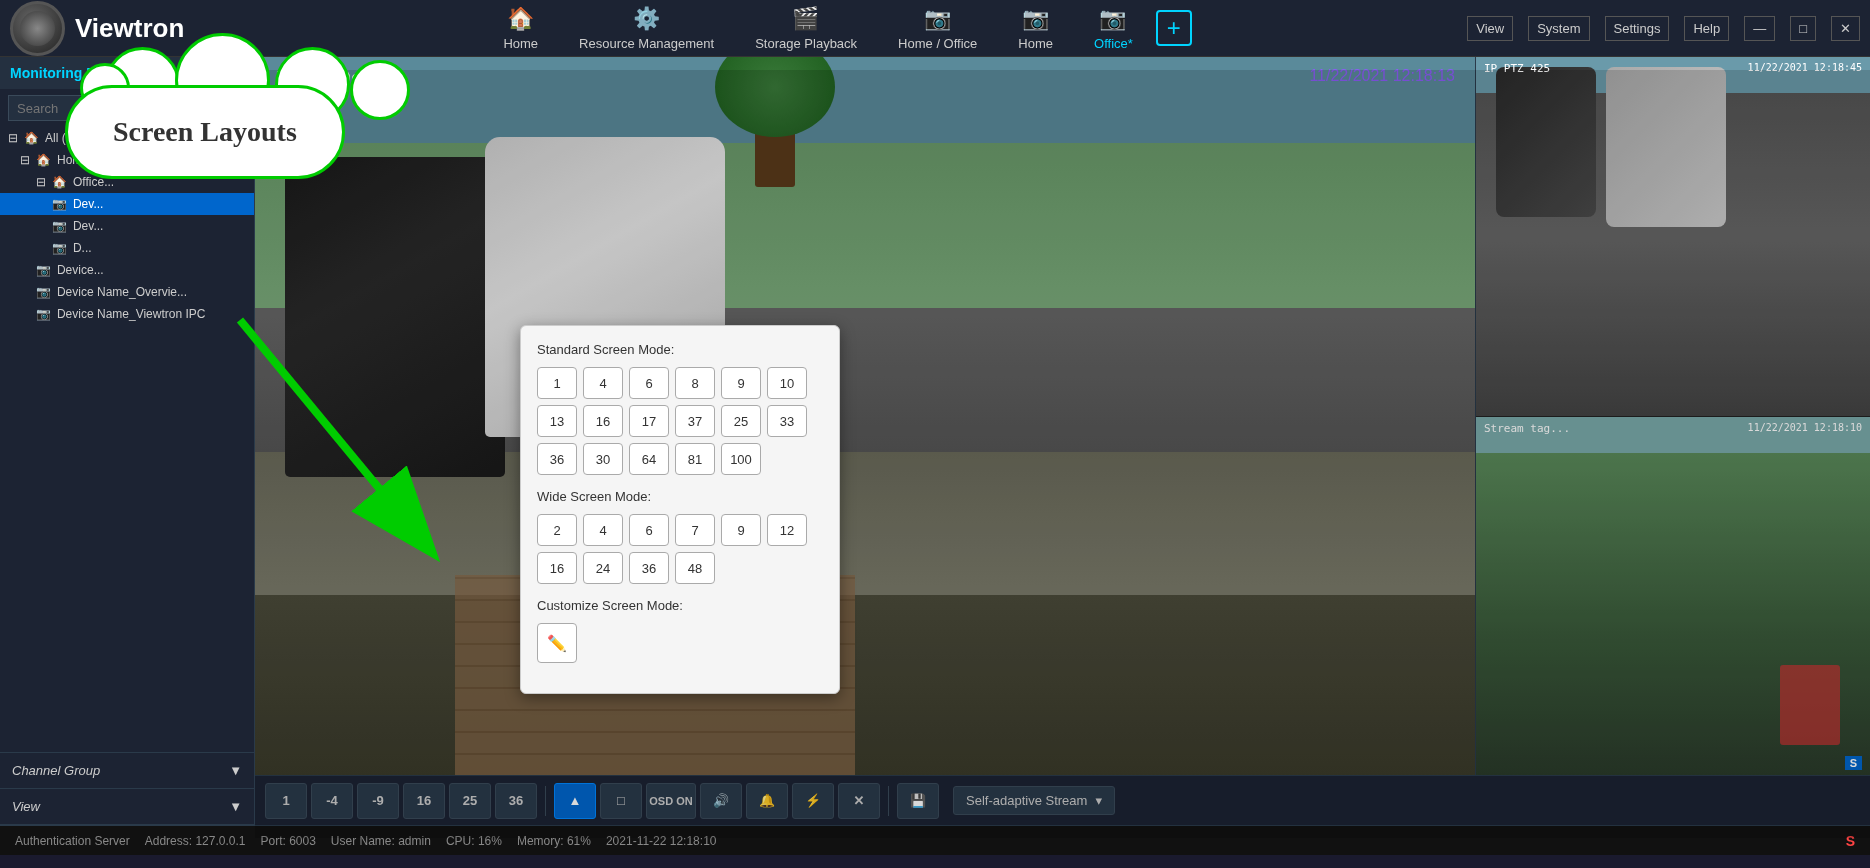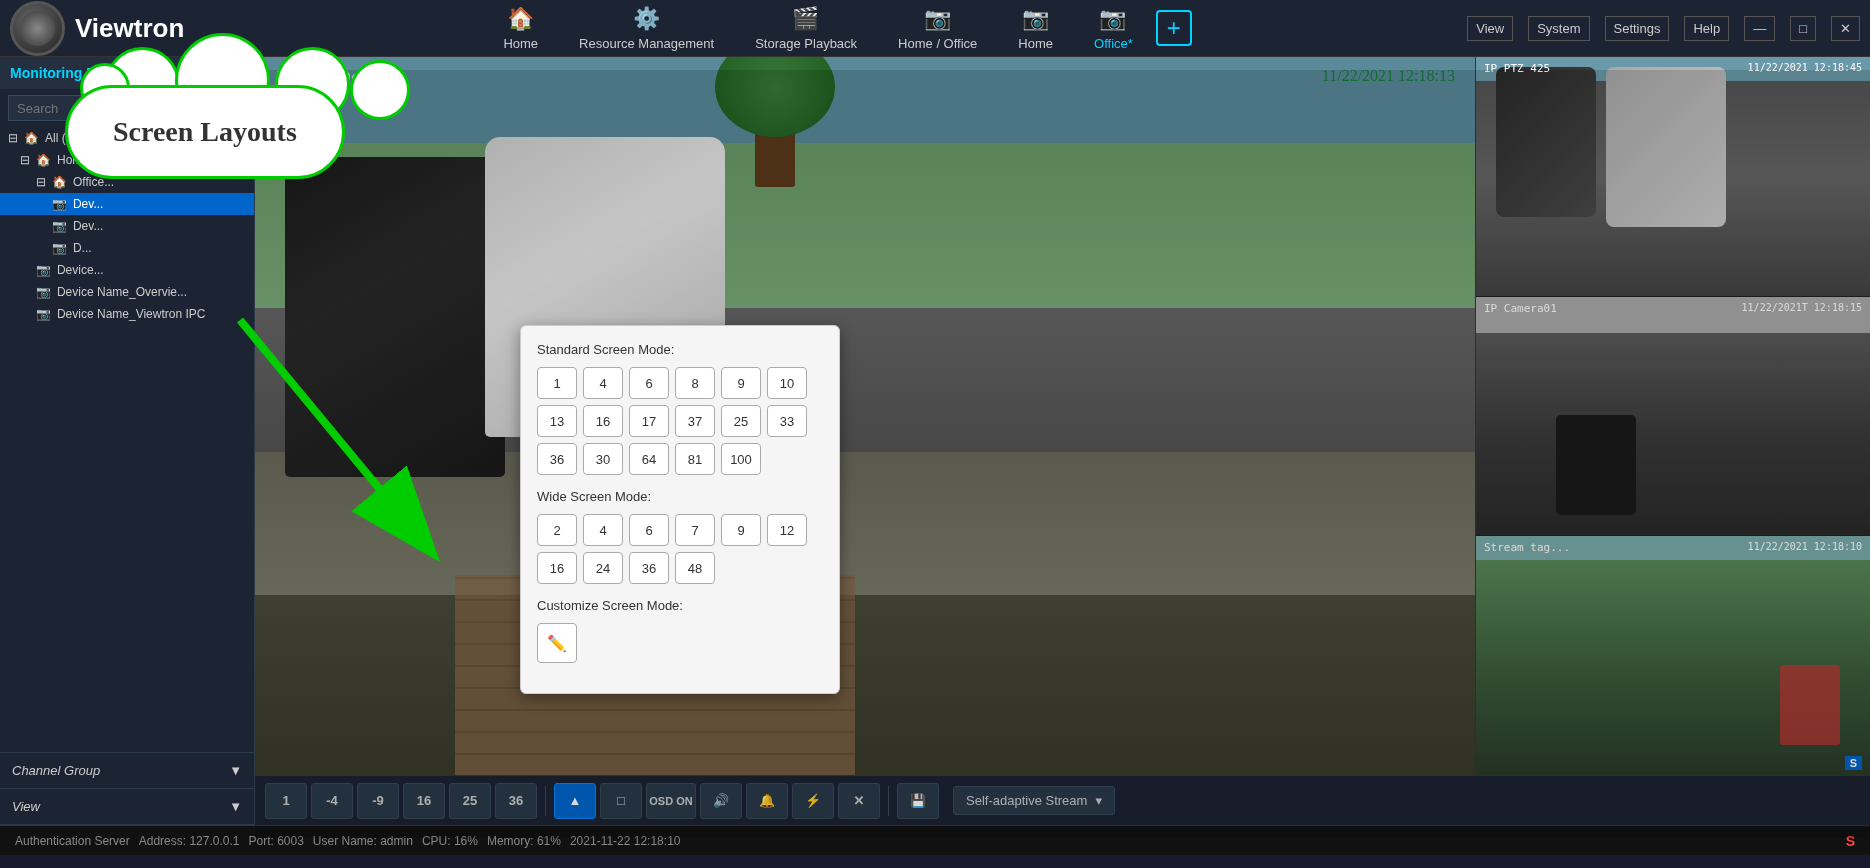--- a/index.html
+++ b/index.html
@@ -31,35 +31,35 @@
     .tree-item { display: flex; align-items: center; gap: 6px; padding: 4px 8px; font-size: 12px; color: #ccc; cursor: pointer; }
     .tree-item-active { background: #0066cc; color: #fff; }
     .tree-indent1 { padding-left: 20px; }
     .tree-indent2 { padding-left: 36px; }
     .tree-indent3 { padding-left: 52px; }
     .sidebar-bottom { margin-top: auto; border-top: 1px solid #2a3a4a; }
     .sidebar-group { display: flex; align-items: center; justify-content: space-between; padding: 10px 12px; color: #ccc; font-size: 13px; cursor: pointer; border-bottom: 1px solid #2a3a4a; font-style: italic; }
 
     
     .camera-main { flex: 1; position: relative; background: #111; overflow: hidden; }
-    .camera-timestamp { position: absolute; top: 10px; right: 20px; color: #15803d; font-size: 16px; font-family: Liberation Serif, serif; z-index: 5; }
+    .camera-timestamp { position: absolute; top: 10px; right: 20px; color: #8b5cf6; font-size: 16px; font-family: Liberation Sans, sans-serif; z-index: 5; }
     .camera-label { position: absolute; top: 10px; left: 20px; color: #fff; font-size: 18px; font-family: monospace; z-index: 5; }
     
     .parking-lot { position: absolute; top: 0; left: 0; width: 100%; height: 100%; background: 
       linear-gradient(180deg, #87CEEB 0%, #87CEEB 15%, #4a7a4a 15%, #6a9a5a 40%, #808080 40%, #707070 70%, #606060 70%, #505050 100%); }
 
     
     .bottom-toolbar { height: 50px; background: #1c2333; border-top: 1px solid #2a3a4a; display: flex; align-items: center; padding: 0 10px; gap: 4px; }
     .toolbar-btn { width: 42px; height: 36px; background: #2a3a4a; border: 1px solid #3a4a5a; color: #ccc; display: flex; align-items: center; justify-content: center; cursor: pointer; font-size: 13px; border-radius: 3px; font-weight: bold; }
     .toolbar-btn-active { background: #0066cc; border-color: #0088ff; color: #fff; }
     .toolbar-separator { width: 1px; height: 30px; background: #3a4a5a; margin: 0 4px; }
     .stream-dropdown { background: #2a3a4a; border: 1px solid #3a4a5a; color: #ccc; padding: 6px 12px; cursor: pointer; font-size: 13px; border-radius: 3px; display: flex; align-items: center; gap: 8px; margin-left: 10px; }
 
     
-    .statusbar { height: 30px; background: #111; border-top: 1px solid #2a3a4a; display: flex; align-items: center; padding: 0 15px; gap: 9px; font-size: 12px; color: #888; }
+    .statusbar { height: 30px; background: #111; border-top: 1px solid #2a3a4a; display: flex; align-items: center; padding: 0 15px; gap: 15px; font-size: 12px; color: #888; }
     .status-red { color: #ff4444; font-weight: bold; font-size: 14px; margin-left: auto; }
 
     
     .right-panel { width: 395px; background: #f0abfc; border-left: 1px solid #2a3a4a; display: flex; flex-direction: column; flex-shrink: 0; }
     .right-cam { flex: 1; position: relative; border-bottom: 1px solid #222; background: #1a1a1a; overflow: hidden; }
     .right-cam-label { position: absolute; top: 5px; left: 8px; color: #fff; font-size: 11px; font-family: monospace; z-index: 5; }
     .right-cam-timestamp { position: absolute; top: 5px; right: 8px; color: #fff; font-size: 10px; font-family: monospace; z-index: 5; }
     .right-cam-bg1 { width: 100%; height: 100%; background: linear-gradient(135deg, #555 0%, #777 50%, #444 100%); }
     .right-cam-bg2 { width: 100%; height: 100%; background: linear-gradient(135deg, #444 0%, #888 40%, #333 100%); }
     .right-cam-badge { position: absolute; bottom: 5px; right: 8px; background: #0066cc; color: #fff; font-size: 11px; padding: 1px 5px; font-weight: bold; }
@@ -219,28 +219,20 @@
           <div class="right-cam-bg1" style="background:linear-gradient(135deg,#444 0%,#666 30%,#555 60%,#333 100%);">
 
             <div style="position:absolute;top:0;left:0;width:100%;height:100%;background:linear-gradient(180deg,#6a9aaa 0%,#6a9aaa 10%,#555 10%,#666 50%,#444 100%);"></div>
             <div style="position:absolute;top:10px;left:20px;width:100px;height:150px;background:linear-gradient(135deg,#2a2a2a,#4a4a4a);border-radius:8px;"></div>
             <div style="position:absolute;top:10px;left:130px;width:120px;height:160px;background:linear-gradient(135deg,#aaa,#ccc);border-radius:8px;"></div>
           </div>
           <div class="right-cam-label">IP PTZ 425</div>
           <div class="right-cam-timestamp">11/22/2021  12:18:45</div>
         </div>
 
-        <div class="right-cam">
-          <div class="right-cam-bg2" style="background:linear-gradient(135deg,#3a3a3a 0%,#5a5a5a 40%,#4a4a4a 100%);">
-            <div style="position:absolute;top:0;left:0;width:100%;height:100%;background:linear-gradient(180deg,#aaa 0%,#aaa 15%,#5a5a5a 15%,#3a3a3a 60%,#2a2a2a 100%);"></div>
-            <div style="position:absolute;bottom:20px;left:80px;width:80px;height:100px;background:#1a1a1a;border-radius:5px;"></div>
-          </div>
-          <div class="right-cam-label">IP Camera01</div>
-          <div class="right-cam-timestamp">11/22/2021T  12:18:15</div>
-        </div>
 
         <div class="right-cam" style="border-bottom:none;">
           <div style="width:100%;height:100%;background:linear-gradient(160deg,#3a5a3a 0%,#4a7a4a 40%,#2a4a2a 100%);position:relative;">
             <div style="position:absolute;top:0;left:0;width:100%;height:100%;background:linear-gradient(180deg,#7aaaaa 0%,#7aaaaa 10%,#5a8a5a 10%,#3a5a3a 60%,#2a3a2a 100%);"></div>
             <div style="position:absolute;bottom:30px;right:30px;width:60px;height:80px;background:#cc3333;opacity:0.7;border-radius:3px;"></div>
           </div>
           <div class="right-cam-label">Stream tag...</div>
           <div class="right-cam-timestamp">11/22/2021  12:18:10</div>
           <div class="right-cam-badge">S</div>
         </div>

